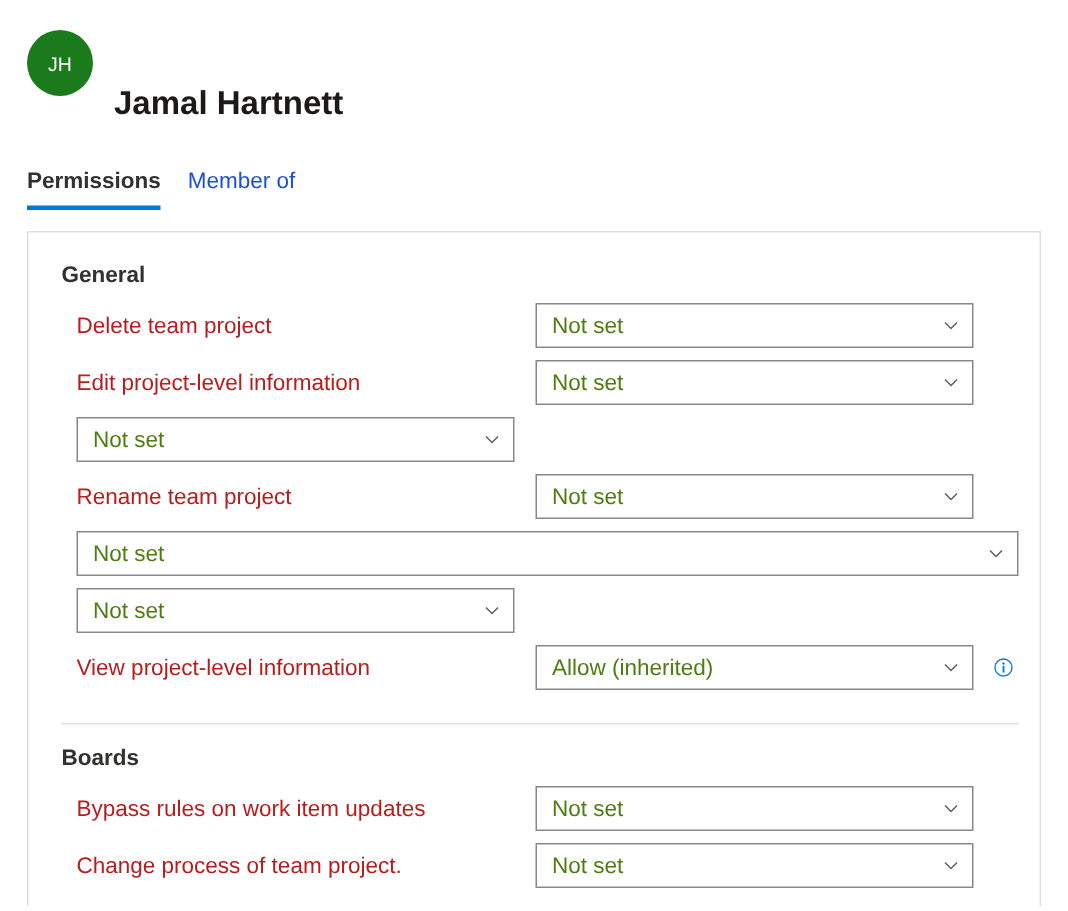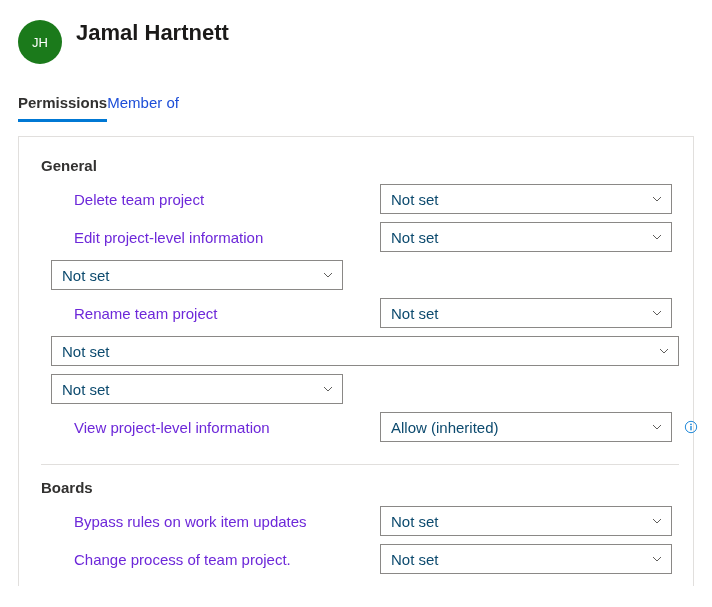--- a/index.html
+++ b/index.html
@@ -28,23 +28,25 @@
       align-items: center;
       justify-content: center;
       font-size: 13px;
       font-weight: 400;
       flex-shrink: 0;
     }
     .user-name {
       font-size: 22px;
       font-weight: 600;
       color: #1b1a19;
+      margin-top: 36px;
     }
     .tabs {
       display: flex;
+      gap: 18px;
       padding: 18px 18px 0 18px;
       border-bottom: none;
     }
     .tab {
       font-size: 15px;
       padding: 4px 0 8px 0;
       cursor: pointer;
       color: #1d4ed8;
       border-bottom: 3px solid transparent;
     }
@@ -69,35 +71,34 @@
       padding-bottom: 8px;
     }
     .perm-row {
       display: flex;
       align-items: center;
       padding: 4px 14px 4px 32px;
       gap: 6px;
     }
     .perm-label {
       font-size: 15px;
-      color: #6d28d9;
+      color: #b91c1c;
       min-width: 300px;
       white-space: nowrap;
-      margin-left: 23px;
     }
     .perm-select {
       display: flex;
       align-items: center;
       justify-content: space-between;
       border: 1px solid #8a8886;
       background: #fff;
       height: 30px;
       padding: 0 8px 0 10px;
       font-size: 15px;
-      color: #0c4a6e;
+      color: #4d7c0f;
       cursor: pointer;
       min-width: 292px;
       flex-shrink: 0;
     }
     .perm-row.wide .perm-label {
       min-width: 0;
       flex: 0 0 auto;
     }
     .perm-row.wide .perm-select {
       flex: 1;

